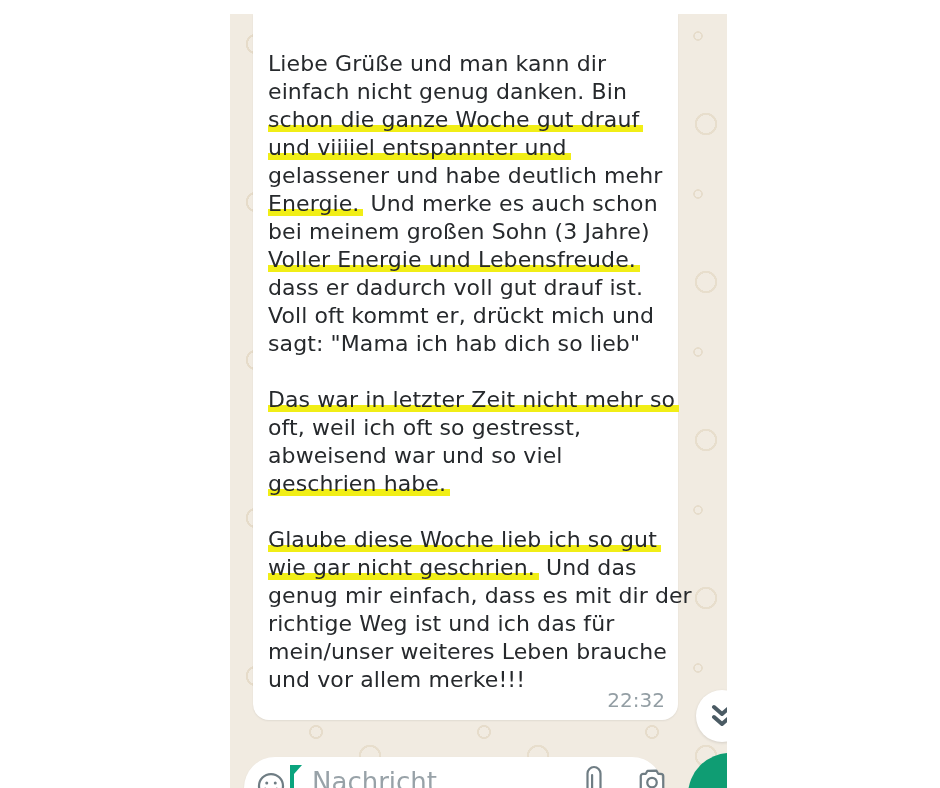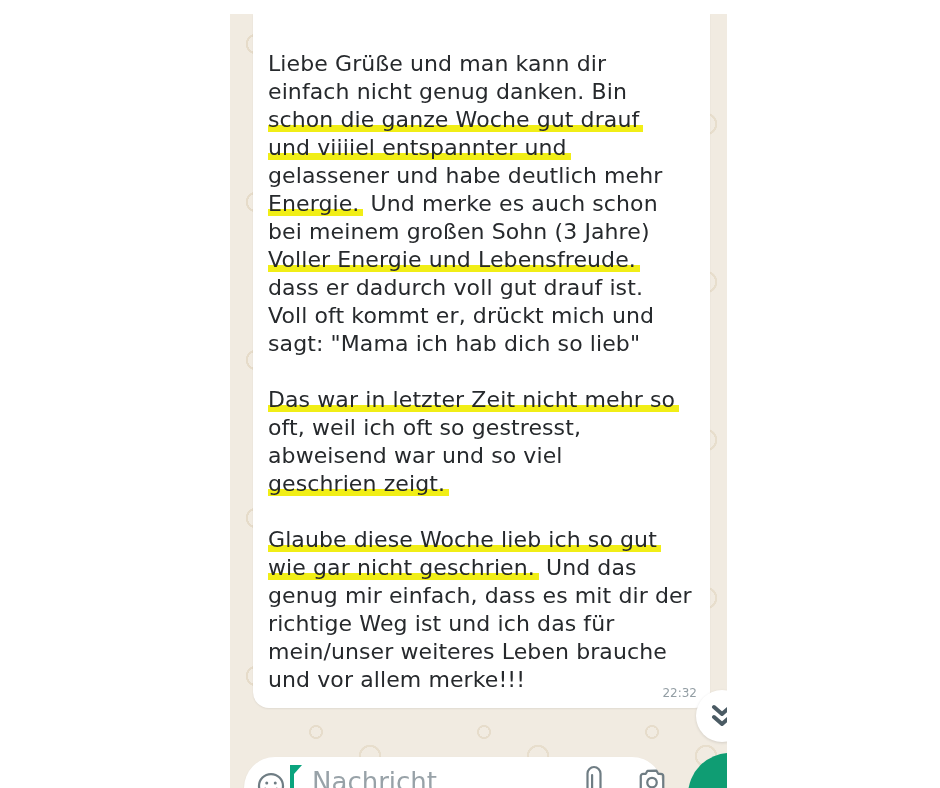--- a/index.html
+++ b/index.html
@@ -16,41 +16,41 @@
       radial-gradient(circle at 26px 30px,  rgba(0,0,0,0) 8px,  rgba(206,186,152,.33) 8px,  rgba(206,186,152,.33) 10px,  rgba(0,0,0,0) 10.5px),
       radial-gradient(circle at 86px 86px,  rgba(0,0,0,0) 5px,  rgba(206,186,152,.30) 5px,  rgba(206,186,152,.30) 6.8px, rgba(0,0,0,0) 7.2px),
       radial-gradient(circle at 132px 22px, rgba(0,0,0,0) 3px,  rgba(206,186,152,.30) 3px,  rgba(206,186,152,.30) 4.5px, rgba(0,0,0,0) 5px),
       radial-gradient(circle at 60px 132px, rgba(206,186,152,.25) 0 3.5px, rgba(0,0,0,0) 4px),
       radial-gradient(circle at 140px 110px,rgba(0,0,0,0) 9px,  rgba(206,186,152,.28) 9px,  rgba(206,186,152,.28) 11px, rgba(0,0,0,0) 11.5px);
     background-size:168px 158px;
   }
 
   
   .bubble {
-    position:absolute; left:23px; top:0; width:457px;
+    position:absolute; left:23px; top:0; width:425px;
     background:#ffffff;
     border-radius:0 0 16px 16px;
-    padding:36px 10px 14px 15px;
+    padding:36px 10px 26px 15px;
     box-shadow:0 1px 2px rgba(0,0,0,0.07);
   }
   .msg-line {
     white-space:pre;
     font-size:22px; line-height:28px; min-height:28px;
     color:#26292c; letter-spacing:0.1px;
   }
   .seg-hl {
     background-image:linear-gradient(#f1ee16,#f1ee16);
     background-repeat:no-repeat;
     background-size:100% 7px;
     background-position:0 100%;
     padding-right:4px;
   }
   .timestamp {
     position:absolute; right:13px; bottom:8px;
-    font-size:12px; color:#939ea4;
+    font-size:20px; color:#939ea4;
   }
 
   
   .scroll-btn {
     position:absolute; left:466px; top:676px; width:52px; height:52px;
     background:#ffffff; border-radius:50%;
     box-shadow:0 1px 3px rgba(0,0,0,0.12);
     display:flex; align-items:center; justify-content:center;
   }
 
@@ -92,21 +92,21 @@
           <div class="msg-line"><span class="seg-hl">Energie.</span><span class="seg"> Und merke es auch schon</span></div>
           <div class="msg-line"><span class="seg">bei meinem großen Sohn (3 Jahre)</span></div>
           <div class="msg-line"><span class="seg-hl">Voller Energie und Lebensfreude.</span></div>
           <div class="msg-line"><span class="seg">dass er dadurch voll gut drauf ist.</span></div>
           <div class="msg-line"><span class="seg">Voll oft kommt er, drückt mich und</span></div>
           <div class="msg-line"><span class="seg">sagt: "Mama ich hab dich so lieb"</span></div>
           <div class="msg-line"></div>
           <div class="msg-line"><span class="seg-hl">Das war in letzter Zeit nicht mehr so</span></div>
           <div class="msg-line"><span class="seg">oft, weil ich oft so gestresst,</span></div>
           <div class="msg-line"><span class="seg">abweisend war und so viel</span></div>
-          <div class="msg-line"><span class="seg-hl">geschrien zeigt.</span></div>
+          <div class="msg-line"><span class="seg-hl">geschrien habe.</span></div>
           <div class="msg-line"></div>
           <div class="msg-line"><span class="seg-hl">Glaube diese Woche lieb ich so gut</span></div>
           <div class="msg-line"><span class="seg-hl">wie gar nicht geschrien.</span><span class="seg"> Und das</span></div>
           <div class="msg-line"><span class="seg">genug mir einfach, dass es mit dir der</span></div>
           <div class="msg-line"><span class="seg">richtige Weg ist und ich das für</span></div>
           <div class="msg-line"><span class="seg">mein/unser weiteres Leben brauche</span></div>
           <div class="msg-line"><span class="seg">und vor allem merke!!!</span></div>
         </div>
       <div class="timestamp">22:32</div>
     </div>

